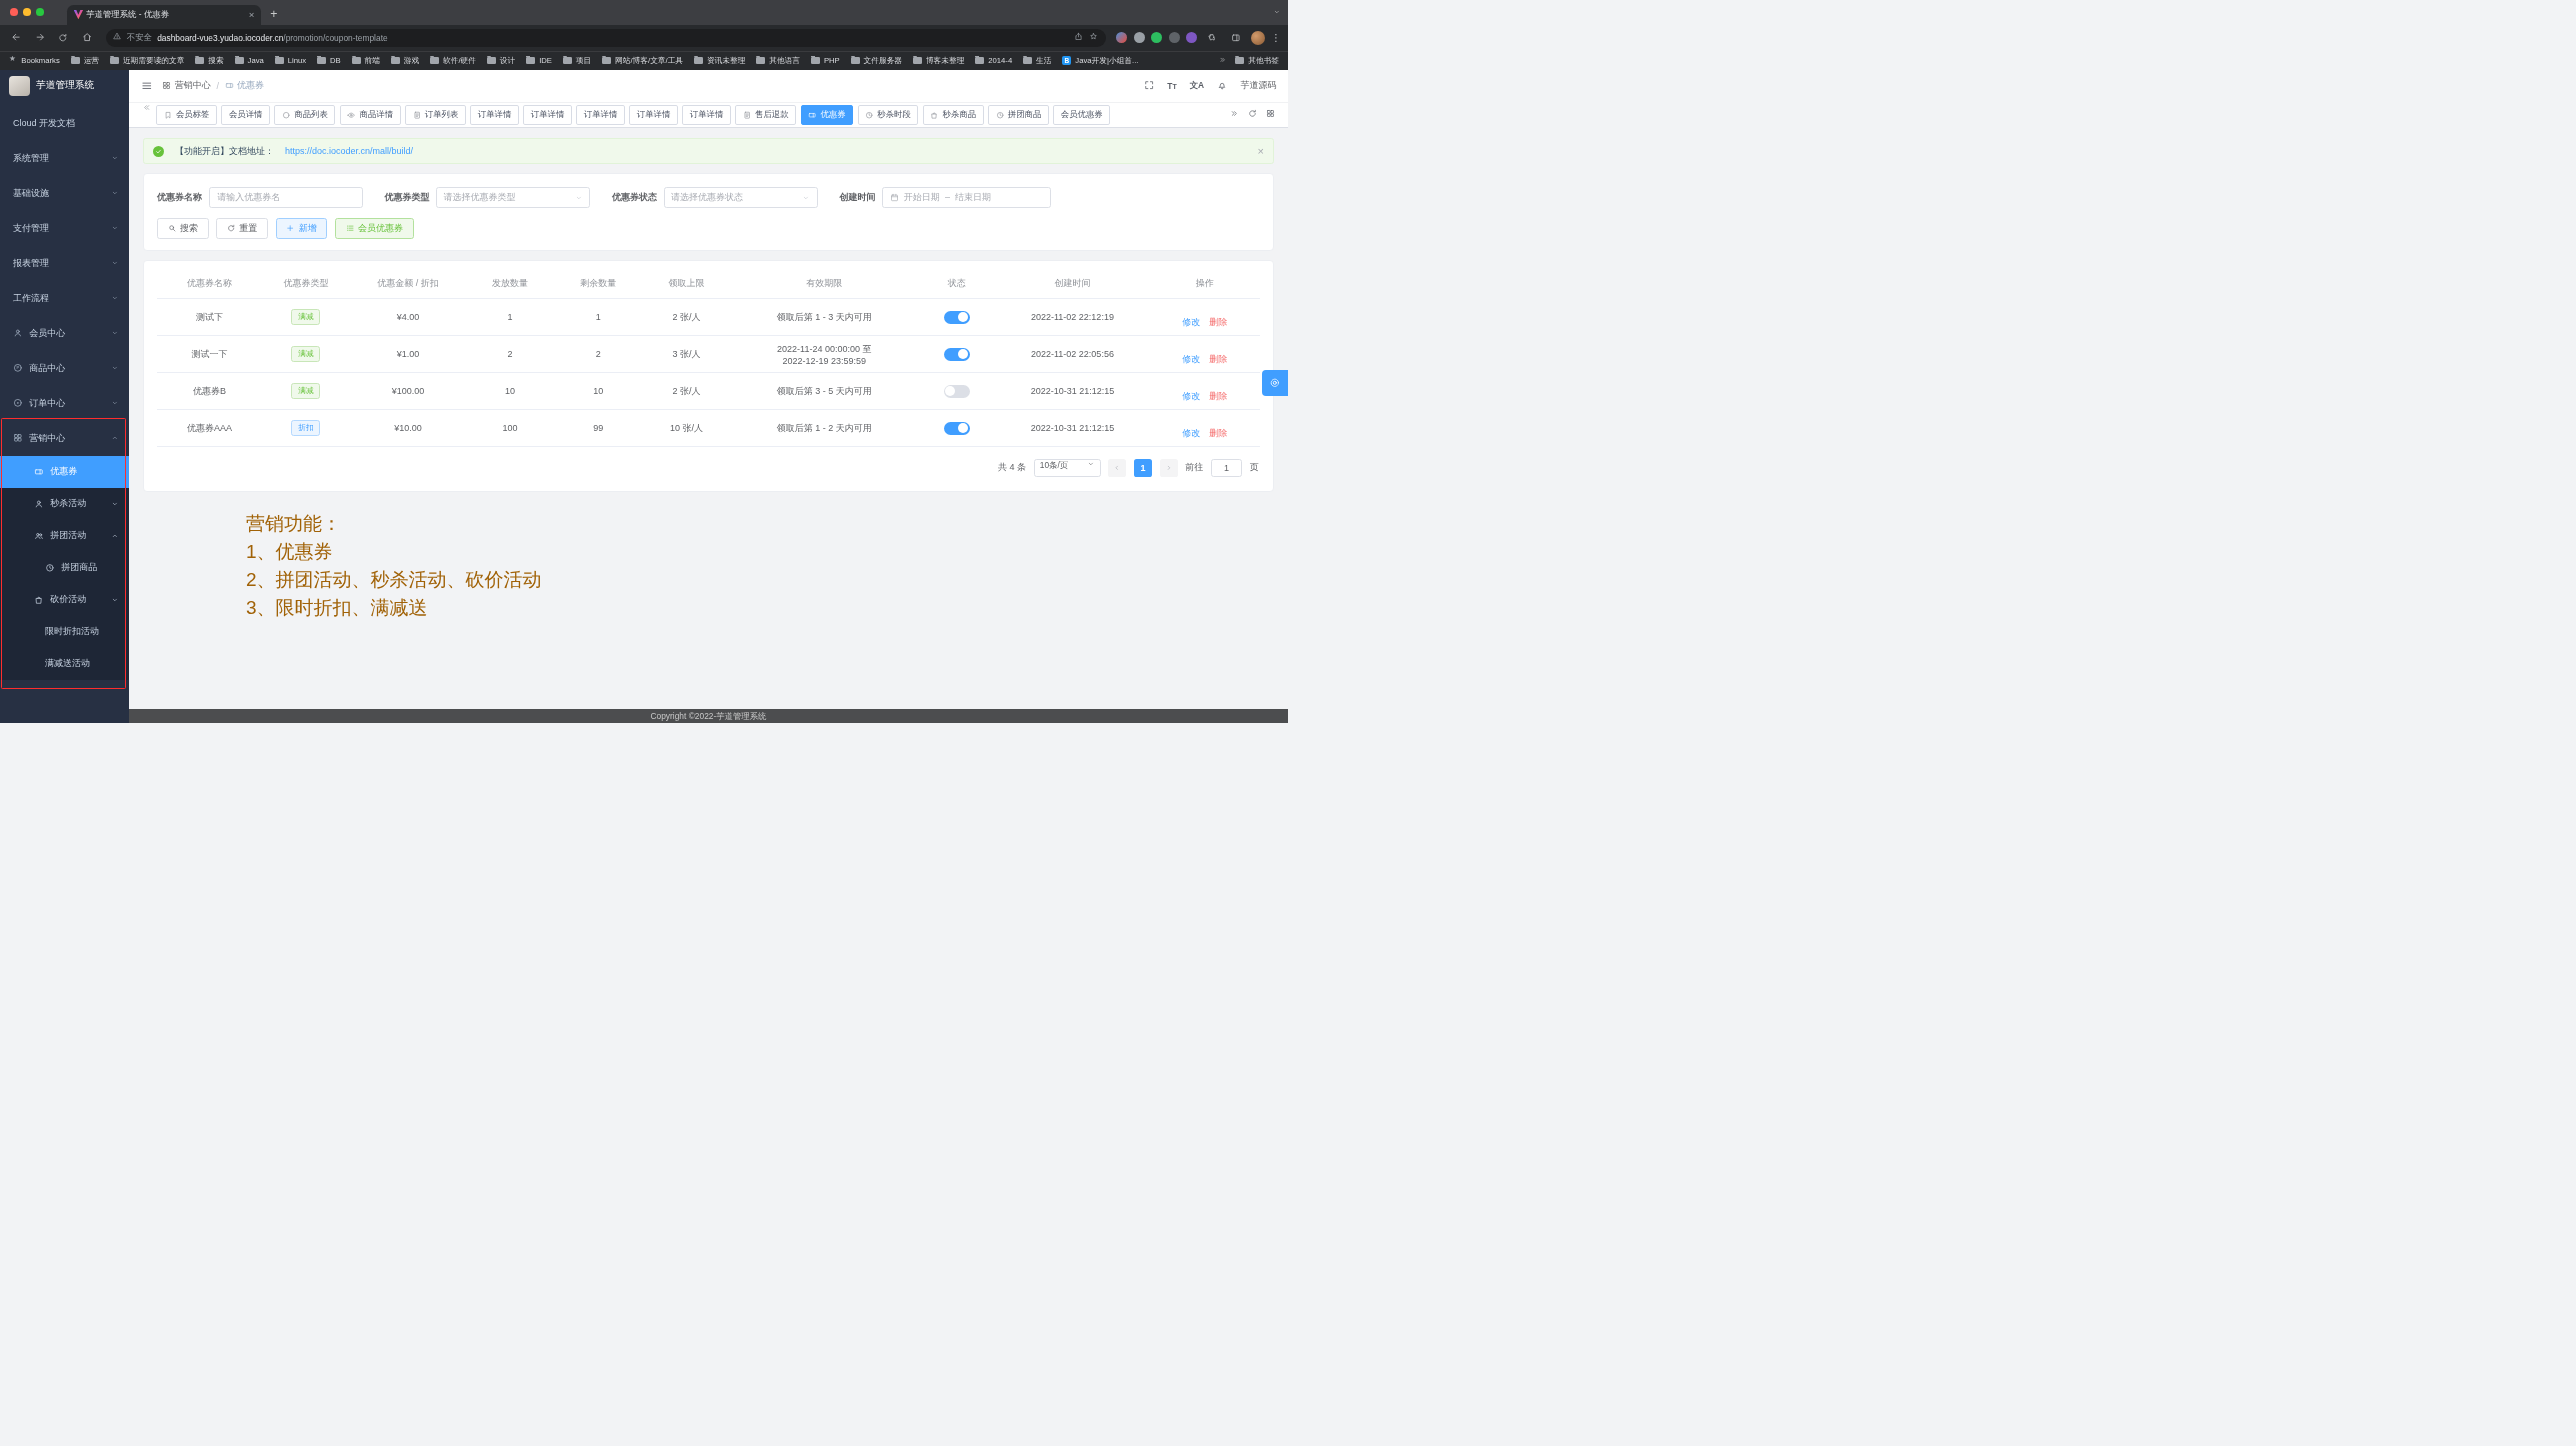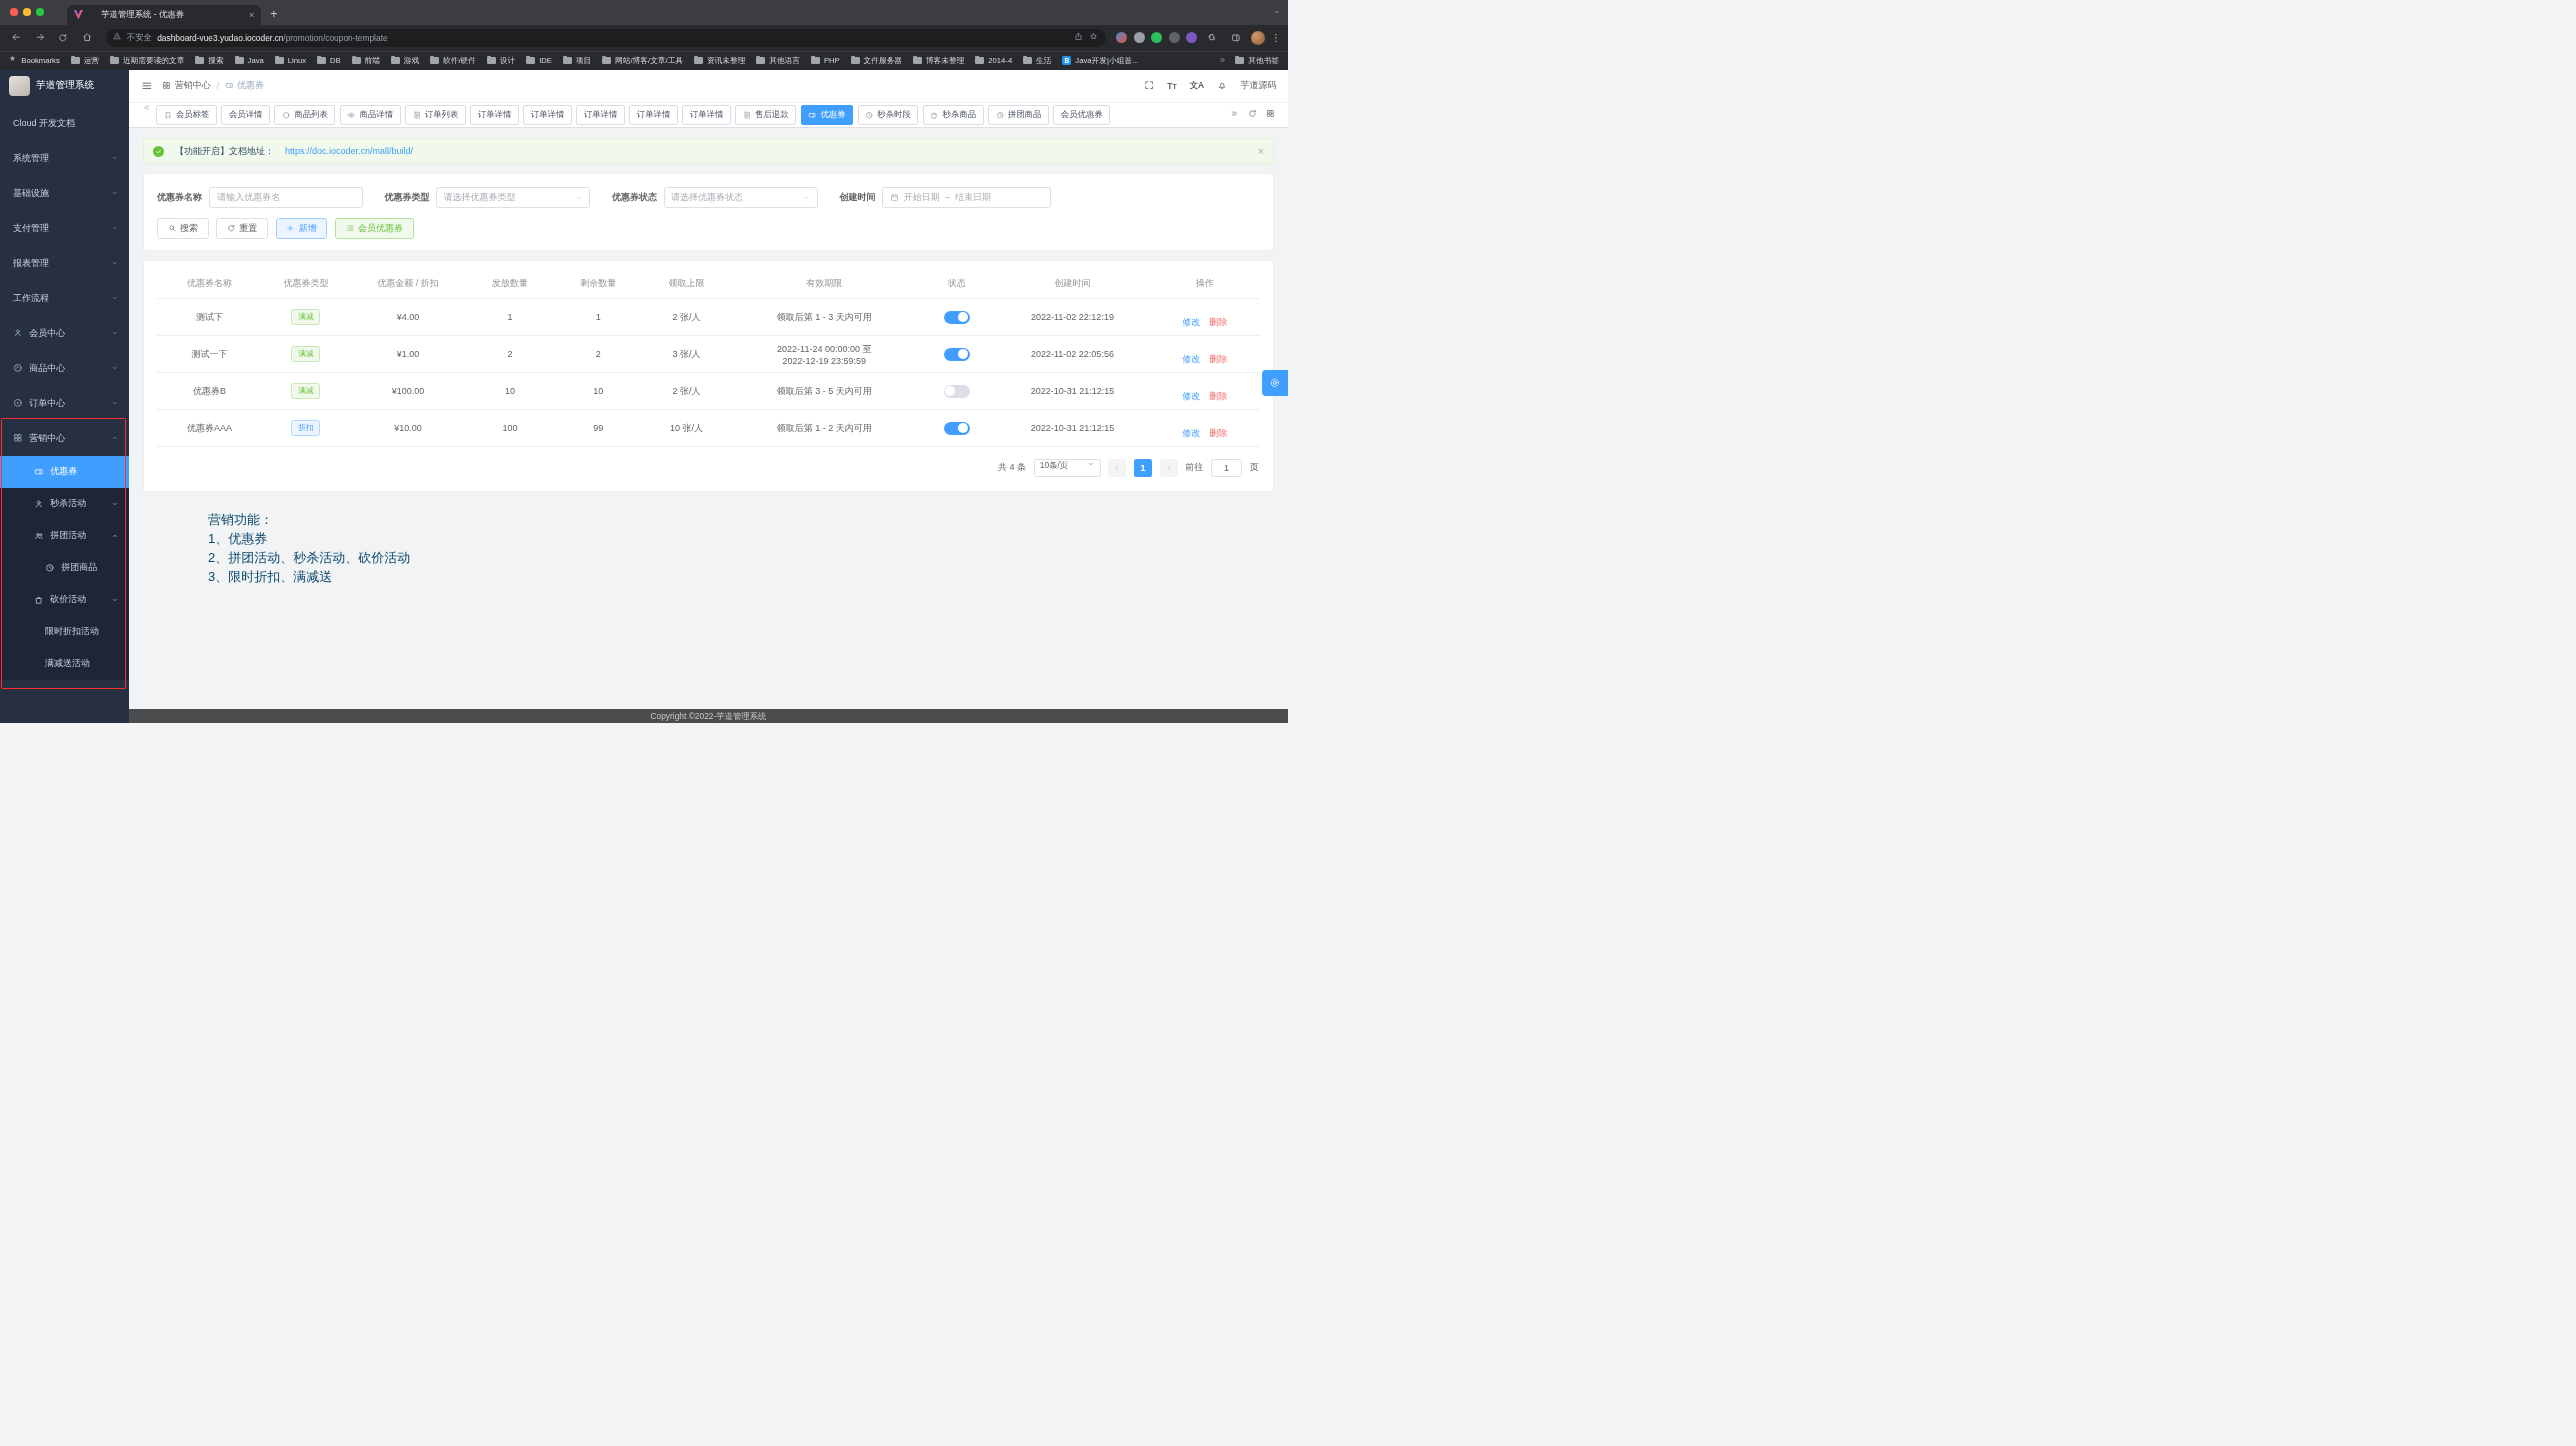--- a/index.html
+++ b/index.html
@@ -9,21 +9,21 @@
 .i11{width:7px;height:7px}.i12{width:7.7px;height:7.7px}.i13{width:8.4px;height:8.4px}
 .i14{width:9px;height:9px}.i15{width:9.7px;height:9.7px}.i16{width:10.3px;height:10.3px}
 .i18{width:11.6px;height:11.6px}
 .window{width:1288px;height:723px;display:flex;flex-direction:column}
 
 
 .titlebar{height:24.5px;background:#3d3e42;position:relative;display:flex;align-items:flex-end;flex:none}
 .lights{position:absolute;left:10.3px;top:8.4px;display:flex;gap:5.2px}
 .light{width:7.7px;height:7.7px;border-radius:50%;display:inline-block}
 .light.red{background:#ff5f57}.light.yellow{background:#febc2e}.light.green{background:#28c840}
-.tab{margin-left:67px;width:194px;height:20px;background:#282a2d;border-radius:6.5px 6.5px 0 0;display:flex;align-items:center;padding:0 6.5px;gap:18px;color:#dfe1e5;font-size:8.4px}
+.tab{margin-left:67px;width:194px;height:20px;background:#282a2d;border-radius:6.5px 6.5px 0 0;display:flex;align-items:center;padding:0 6.5px;gap:3px;color:#dfe1e5;font-size:8.4px}
 .tab-title{flex:1;white-space:nowrap;overflow:hidden;text-overflow:ellipsis}
 .tab-close{color:#9aa0a6;font-size:9.7px;line-height:1}
 .favicon{width:9.7px;height:9.7px;background:linear-gradient(135deg,#7b5cf0,#e8538f 55%,#f5a623);clip-path:polygon(50% 100%,0 0,28% 0,50% 52%,72% 0,100% 0)}
 .newtab{width:18px;height:18px;margin:0 0 1.3px 3.9px;color:#c8c9ca;font-size:12.3px;display:flex;align-items:center;justify-content:center}
 .tabsearch{position:absolute;right:7.7px;top:7.7px;color:#c8c9ca}
 .toolbar{height:26px;background:#282a2d;display:flex;align-items:center;padding:0 7.7px;gap:6.5px;color:#c7c9cc;flex:none}
 .tbtn{display:flex;align-items:center;justify-content:center;width:17px;height:17px}
 .omnibox{flex:1;height:18px;background:#1d1e20;border-radius:9px;display:flex;align-items:center;padding:0 7.7px;gap:5.2px;font-size:8.4px;margin:0 3.9px;min-width:0}
 .sec-label{color:#9aa0a6;white-space:nowrap}
 .omni-warn{color:#9aa0a6}
@@ -120,21 +120,21 @@
 .switch.on::after{left:14px}
 .ops a{text-decoration:none;margin:0 4.5px;cursor:pointer}
 .link-edit{color:#409eff}
 .link-del{color:#f56c6c}
 .pager{display:flex;align-items:center;justify-content:flex-end;gap:7.7px;padding:11.6px 1.3px 3.9px;font-size:9px;color:#606266}
 .psize{width:67px;height:18px;border:0.6px solid #dcdfe6;border-radius:2.6px;display:flex;align-items:flex-start;justify-content:space-between;padding:0 5.2px;color:#606266;font-size:8.4px;cursor:pointer;background:#fff}
 .pbtn{width:18px;height:18px;border-radius:2.6px;background:#f4f4f5;color:#a8abb2;display:flex;align-items:center;justify-content:center;cursor:pointer}
 .pcur{width:18px;height:18px;border-radius:2.6px;background:#409eff;color:#fff;display:flex;align-items:center;justify-content:center;font-weight:bold;cursor:pointer}
 .goto-input{width:31px;height:18px;border:0.6px solid #dcdfe6;border-radius:2.6px;text-align:center;font-size:9px;color:#606266;outline:none}
 
-.notes{margin:18px 0 0 65px;color:#0c4a6e;font-size:13px;line-height:1.47}
+.notes{margin:18px 0 0 103px;color:#a16207;font-size:19px;line-height:1.47}
 .footer-strip{height:14px;background:#4c4d4f;color:#c9c9c9;font-size:8.4px;display:flex;align-items:center;justify-content:center;flex:none}
 .gear-float{position:absolute;right:0;top:300px;width:26px;height:26px;background:#409eff;border-radius:3.9px 0 0 3.9px;color:#fff;display:flex;align-items:center;justify-content:center;cursor:pointer;z-index:5}
 </style>
 </head>
 <body>
 
 <svg width="0" height="0" style="position:absolute;font-size:14px">
 <defs>
 <symbol id="sym-chevron-down" viewBox="0 0 24 24">
         <polyline points="7 10 12 15 17 10"></polyline>

